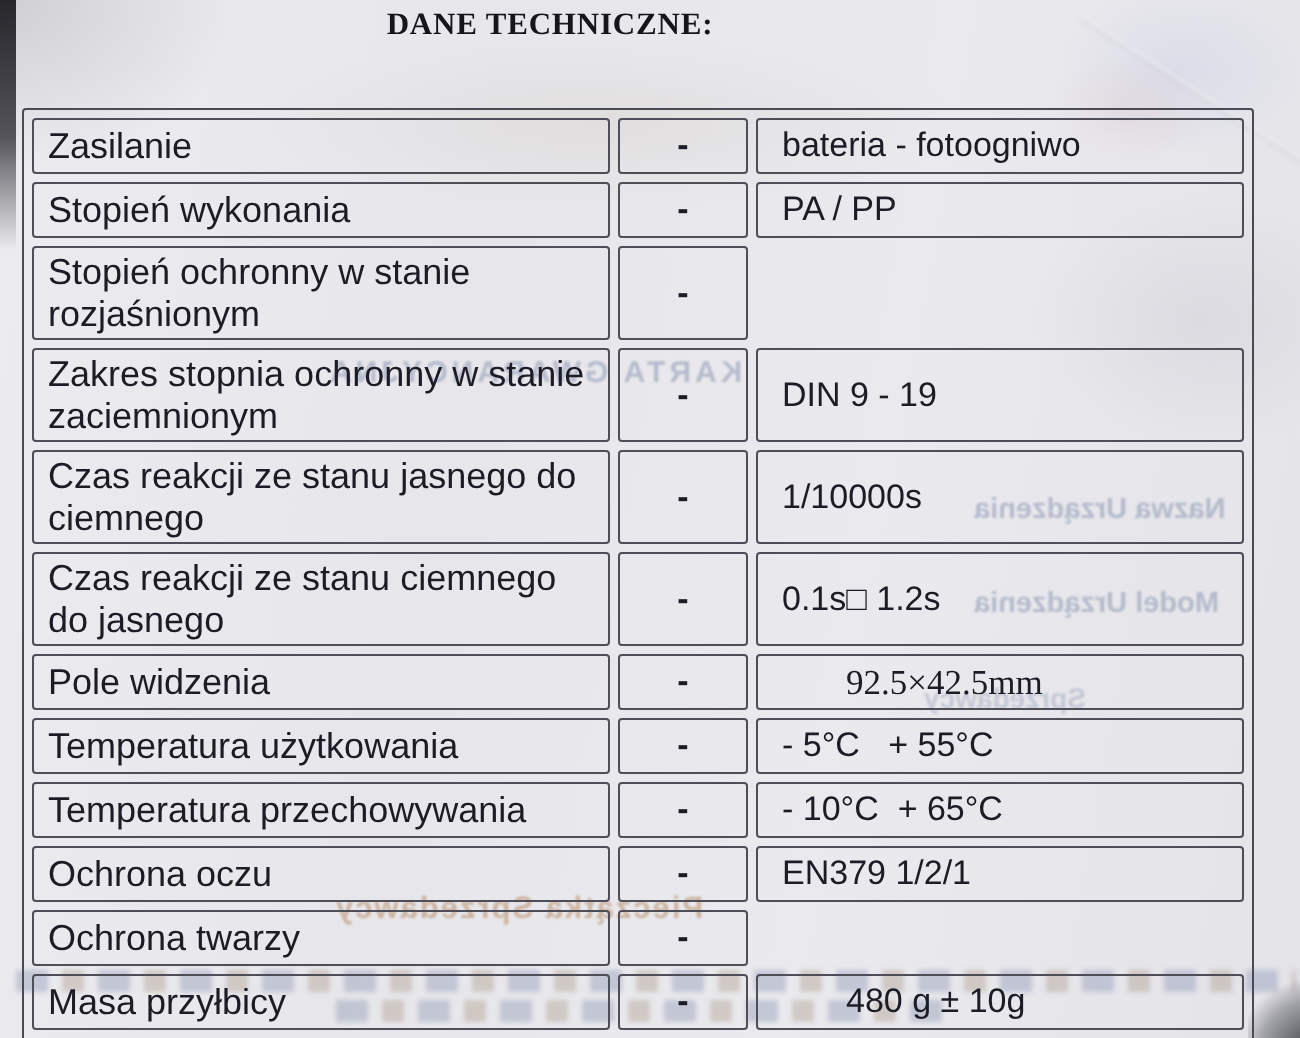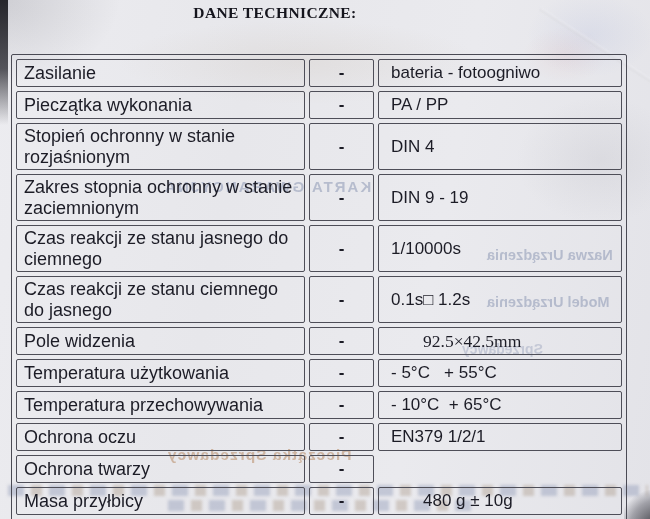--- a/index.html
+++ b/index.html
@@ -119,29 +119,28 @@
 
   <div class="spec-table">
 
     <div class="row h1">
       <div class="cell cell-label">Zasilanie</div>
       <div class="cell cell-dash">-</div>
       <div class="cell cell-value">bateria - fotoogniwo</div>
     </div>
 
     <div class="row h1">
-      <div class="cell cell-label">Pieczątka wykonania</div>
+      <div class="cell cell-label">Stopień wykonania</div>
       <div class="cell cell-dash">-</div>
       <div class="cell cell-value">PA / PP</div>
     </div>
 
     <div class="row h2">
       <div class="cell cell-label">Stopień ochronny w stanie rozjaśnionym</div>
       <div class="cell cell-dash">-</div>
-      <div class="cell cell-value">DIN 4</div>
     </div>
 
     <div class="row h2">
       <div class="cell cell-label">Zakres stopnia ochronny w stanie zaciemnionym</div>
       <div class="cell cell-dash">-</div>
       <div class="cell cell-value">DIN 9 - 19</div>
     </div>
 
     <div class="row h2">
       <div class="cell cell-label">Czas reakcji ze stanu jasnego do ciemnego</div>

